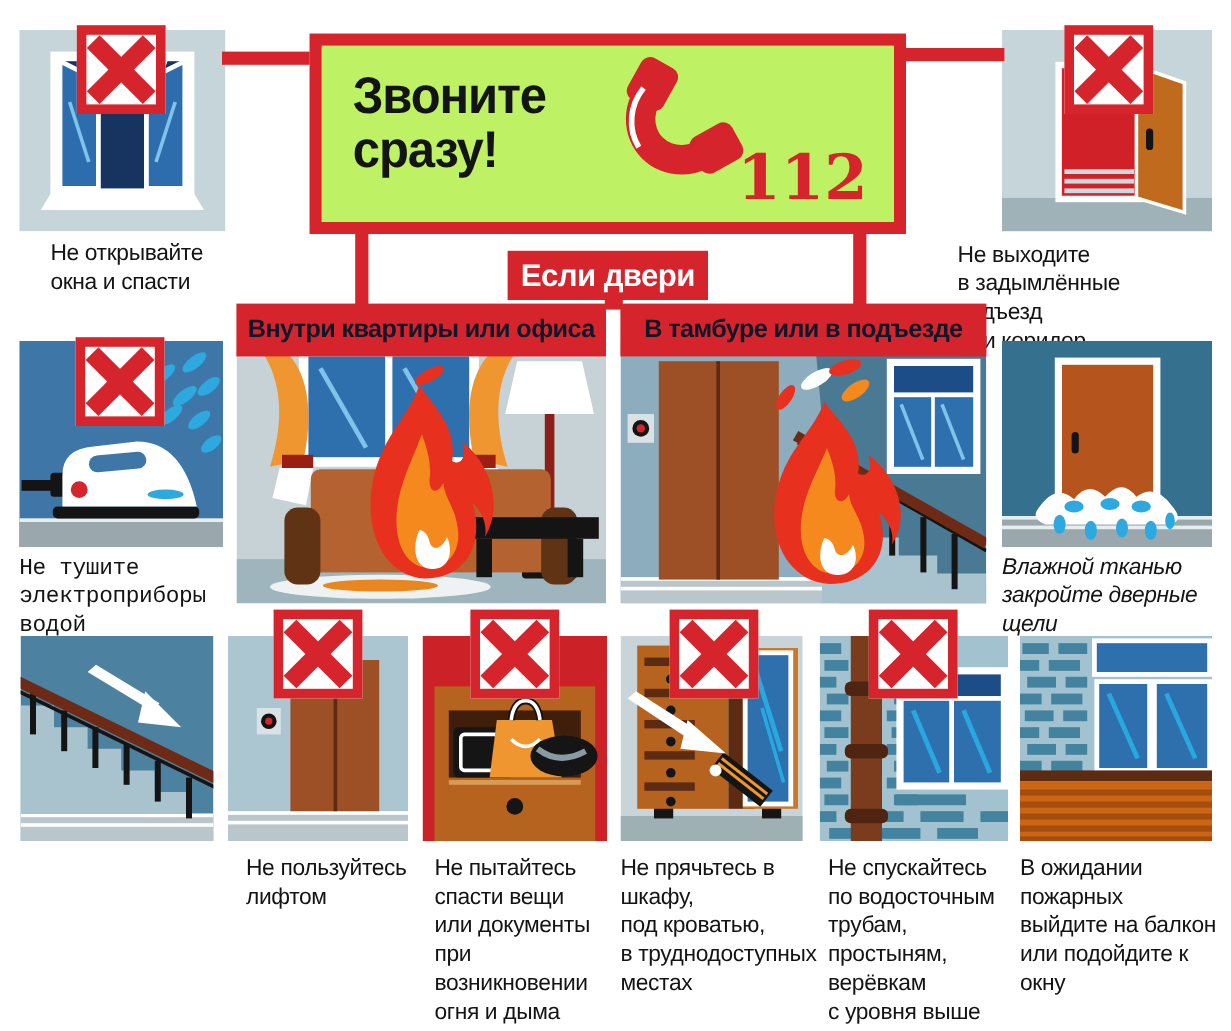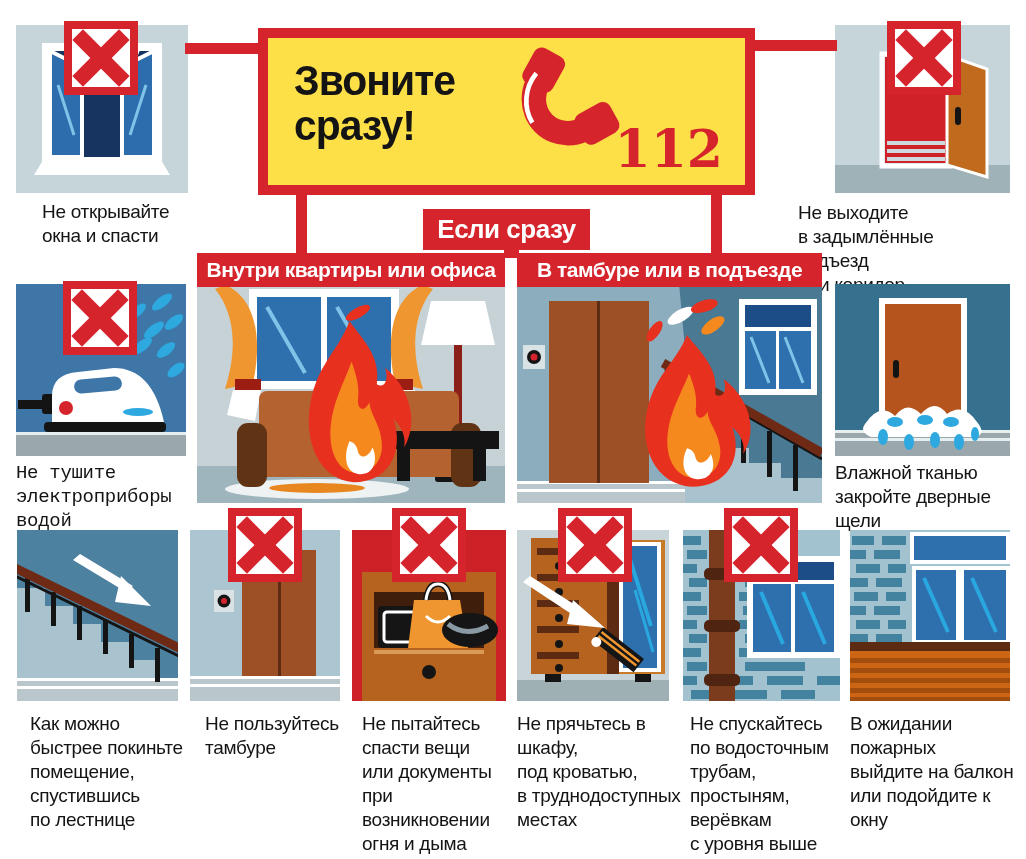--- a/index.html
+++ b/index.html
@@ -22,39 +22,39 @@
     border:8px solid var(--red);box-sizing:border-box;z-index:5;
   }
   .badge .xbar{
     position:absolute;left:50%;top:50%;width:66px;height:15px;background:var(--red);
   }
   .badge .xa{transform:translate(-50%,-50%) rotate(45deg);}
   .badge .xb{transform:translate(-50%,-50%) rotate(-45deg);}
   .conn{position:absolute;background:var(--red);z-index:1;}
   .callbox{
     position:absolute;left:258px;top:28px;width:497px;height:167px;
-    background:#fde047;border:10px solid var(--red);box-sizing:border-box;z-index:2;
+    background:#bef264;border:10px solid var(--red);box-sizing:border-box;z-index:2;
   }
   .callbox .title{
     position:absolute;left:26px;top:20px;color:var(--ink);
     font-size:43px;line-height:45px;font-weight:700;letter-spacing:-1px;
     white-space:pre-line;transform:scaleX(.95);transform-origin:left top;
   }
   .callbox .phone{position:absolute;left:218px;top:8px;width:138px;height:132px;}
   .callbox .number{
     position:absolute;right:22px;bottom:6px;color:var(--red);
     font-family:"DejaVu Serif",serif;font-weight:700;font-size:52px;margin-left:22px;
   }
   .banner{
     position:absolute;left:423px;top:209px;width:167px;height:41px;background:var(--red);
     color:#fff;font-weight:700;font-size:26px;display:flex;align-items:center;
     justify-content:center;z-index:2;letter-spacing:-0.5px;
   }
   .sec-header{
-    position:absolute;top:253px;height:34px;background:var(--red);color:#ffffff;
+    position:absolute;top:253px;height:44px;background:var(--red);color:#0f172a;
     font-weight:700;font-size:21px;display:flex;align-items:center;justify-content:center;
     z-index:2;letter-spacing:-0.5px;
   }
 </style>
 </head>
 <body>
 
 <div class="poster">
 
   <div class="conn" style="left:185px;top:43px;width:75px;height:11px;"></div>
@@ -111,21 +111,21 @@
     </svg>
   </div>
   <div class="badge" style="left:887px;top:21px;">
     <div class="xbar xa"></div>
       <div class="xbar xb"></div>
   </div>
   <div class="caption" style="left:798px;top:201px;width:190px;">Не выходите
 в задымлённые подъезд
 или коридор</div>
 
-  <div class="banner">Если сразу</div>
+  <div class="banner">Если двери</div>
   <div class="sec-header" style="left:197px;width:308px;">Внутри квартиры или офиса</div>
   <div class="sec-header" style="left:517px;width:305px;text-align:right;">В тамбуре или в подъезде</div>
 
   <div class="panel" style="left:16px;top:284px;width:170px;height:172px;">
     <svg viewBox="0 0 170 172">
       <rect x="0" y="0" width="170" height="172" fill="#3d76a7"></rect>
       <rect x="0" y="148" width="170" height="24" fill="#9aa8ad"></rect>
       <rect x="0" y="148" width="170" height="3" fill="#e7eef0"></rect>
       <rect x="2" y="116" width="28" height="9" fill="#141414"></rect>
       <rect x="26" y="110" width="14" height="20" rx="3" fill="#141414"></rect>
@@ -244,21 +244,21 @@
           <ellipse cx="74" cy="158" rx="5" ry="8"></ellipse>
         <ellipse cx="100" cy="156" rx="5" ry="8"></ellipse>
           <ellipse cx="124" cy="158" rx="5" ry="8"></ellipse>
         <ellipse cx="140" cy="150" rx="4" ry="7"></ellipse>
         <ellipse cx="60" cy="138" rx="8" ry="5"></ellipse>
           <ellipse cx="90" cy="136" rx="8" ry="5"></ellipse>
         <ellipse cx="116" cy="138" rx="8" ry="5"></ellipse>
       </g>
     </svg>
   </div>
-  <div class="caption" style="left:835px;top:461px;width:190px;">Влажной тканью
+  <div class="caption" style="left:835px;top:461px;width:190px;font-style:italic;">Влажной тканью
 закройте дверные щели</div>
 
   <div class="panel" style="left:17px;top:530px;width:161px;height:171px;">
     <svg viewBox="0 0 161 171">
       <rect x="0" y="0" width="161" height="171" fill="#4d81a0"></rect>
       <rect x="0" y="148" width="161" height="23" fill="#b9c6cb"></rect>
       <rect x="0" y="148" width="161" height="3" fill="#ffffff"></rect>
       <rect x="0" y="156" width="161" height="3" fill="#ffffff"></rect>
       <polygon points="0,58 28,58 28,76 56,76 56,94 84,94 84,112 112,112 112,130 140,130 140,148 0,148" fill="#a9c3ce"></polygon>
       <line x1="-6" y1="44" x2="166" y2="128" stroke="#141414" stroke-width="3"></line>
@@ -446,27 +446,22 @@
   </div>
   <div class="badge" style="left:558px;top:508px;">
     <div class="xbar xa"></div>
       <div class="xbar xb"></div>
   </div>
   <div class="badge" style="left:724px;top:508px;">
     <div class="xbar xa"></div>
       <div class="xbar xb"></div>
   </div>
 
-  <div class="caption" style="left:30px;top:712px;width:160px;">Как можно
-быстрее покиньте
-помещение,
-спустившись
-по лестнице</div>
   <div class="caption" style="left:205px;top:712px;width:150px;">Не пользуйтесь
-тамбуре</div>
+лифтом</div>
   <div class="caption" style="left:362px;top:712px;width:160px;">Не пытайтесь
 спасти вещи
 или документы
 при возникновении
 огня и дыма</div>
   <div class="caption" style="left:517px;top:712px;width:175px;">Не прячьтесь в шкафу,
 под кроватью,
 в труднодоступных
 местах</div>
   <div class="caption" style="left:690px;top:712px;width:165px;">Не спускайтесь

